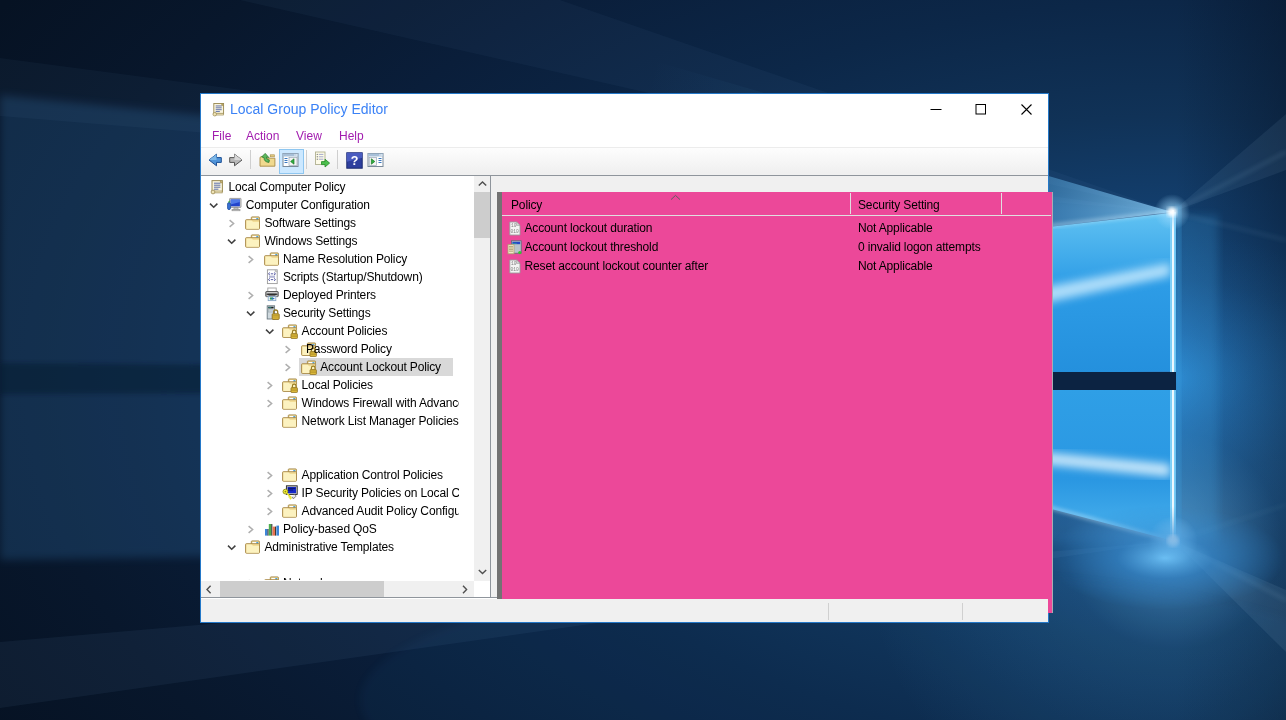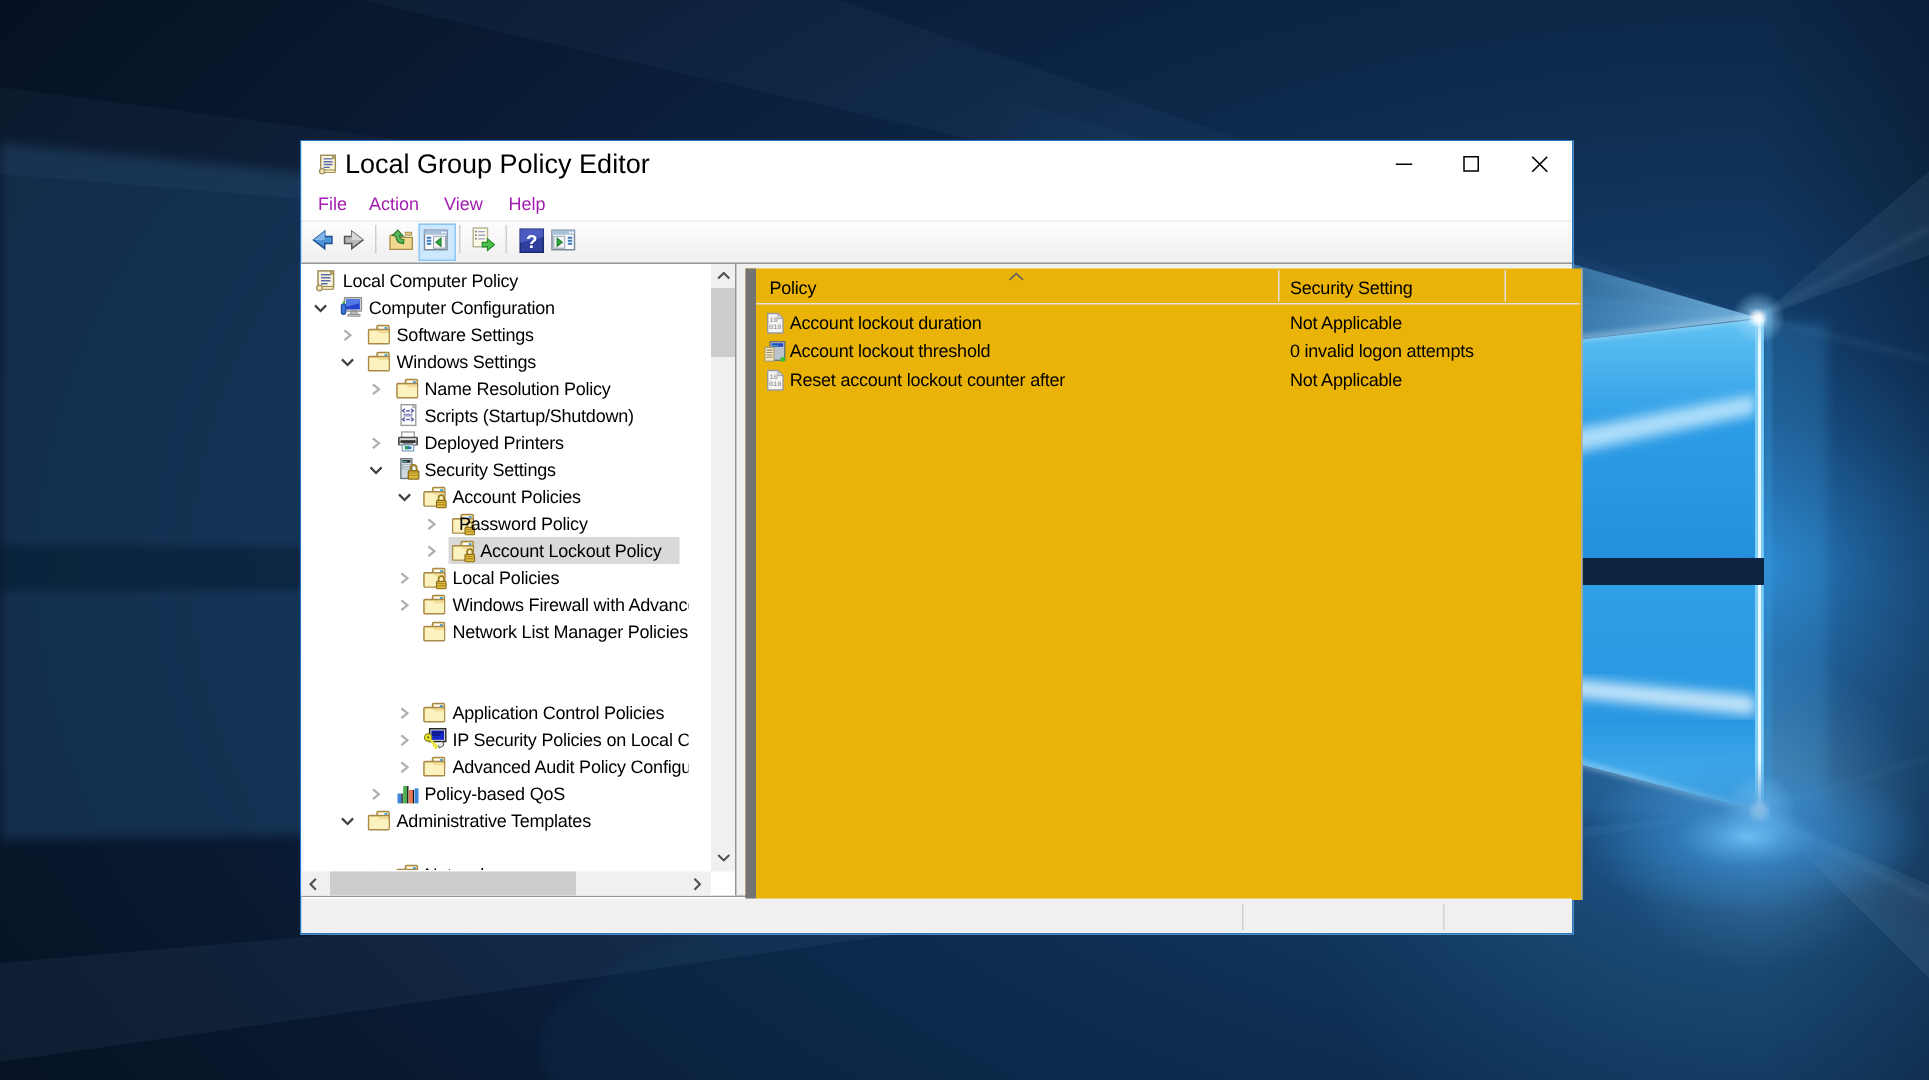--- a/index.html
+++ b/index.html
@@ -1,31 +1,31 @@
 <!DOCTYPE html>
 <html><head>
 <meta charset="utf-8">
 <style>
 html,body{margin:0;padding:0}
 body{width:1286px;height:720px;overflow:hidden;position:relative;background:#0a1e3c;
  font-family:"Liberation Sans",sans-serif}
 #bg{position:absolute;left:0;top:0}
 #win{position:absolute;left:200px;top:93px;width:847px;height:528px;border:1px solid #2478c8;background:#fff}
 #title{position:absolute;left:0;top:0;width:100%;height:31px;background:#fff}
-#title .t{position:absolute;left:29px;top:0;line-height:31px;font-size:18px;color:#000000}
+#title .t{position:absolute;left:29px;top:0;line-height:31px;font-size:14px;color:#3b82f6}
 #menu{position:absolute;left:0;top:31px;width:100%;height:22px;background:#fff}
 #menu span{position:absolute;top:0;line-height:22px;font-size:12px;color:#a21caf}
 #tbar{position:absolute;left:0;top:53px;width:100%;height:28px;background:linear-gradient(#fdfdfd,#f0f0f0 92%);border-top:1px solid #ececec;box-sizing:border-box}
 #tbar .sep{position:absolute;top:2px;width:1px;height:19px;background:#cfcfcf}
 #panes{position:absolute;left:0;top:81px;width:847px;height:421px;background:#f0f0f0;border-top:1px solid #8f959c;border-bottom:1px solid #8f959c}
 #lpane{position:absolute;left:0;top:0;width:289px;height:421px;background:#fff;border-right:1px solid #8f959c}
 #tree{position:absolute;left:0;top:0;width:258px;height:404px;overflow:hidden;background:#fff}
 #vsb{position:absolute;left:273px;top:0;width:16px;height:405px;background:#f0f0f0}
 #hsb{position:absolute;left:0;top:405px;width:273px;height:16px;background:#f0f0f0}
-#rpane{position:absolute;left:296px;top:3px;width:550px;height:421px;background:#eab308;border-left:7px solid #737373;border-right:1px solid #a8adb3}
+#rpane{position:absolute;left:296px;top:16px;width:550px;height:421px;background:#ec4899;border-left:5px solid #737373;border-right:1px solid #a8adb3}
 .row{position:absolute;left:0;width:273px;height:18px;white-space:nowrap}
 .row span{position:absolute;line-height:18px;font-size:12px;color:#000;letter-spacing:-0.15px}
 .row svg{position:absolute}
 .cv{top:5px}
 .i16{top:1px}
 .i15{top:2px}
 #status{position:absolute;left:0;top:505px;width:847px;height:23px;background:#f0f0f0}
 #status .ss{position:absolute;top:4px;width:1px;height:17px;background:#d0d0d0}
 .ctl{position:absolute;top:0;height:31px}
 .rrow{position:absolute;left:0;width:549px;height:19px;white-space:nowrap}

